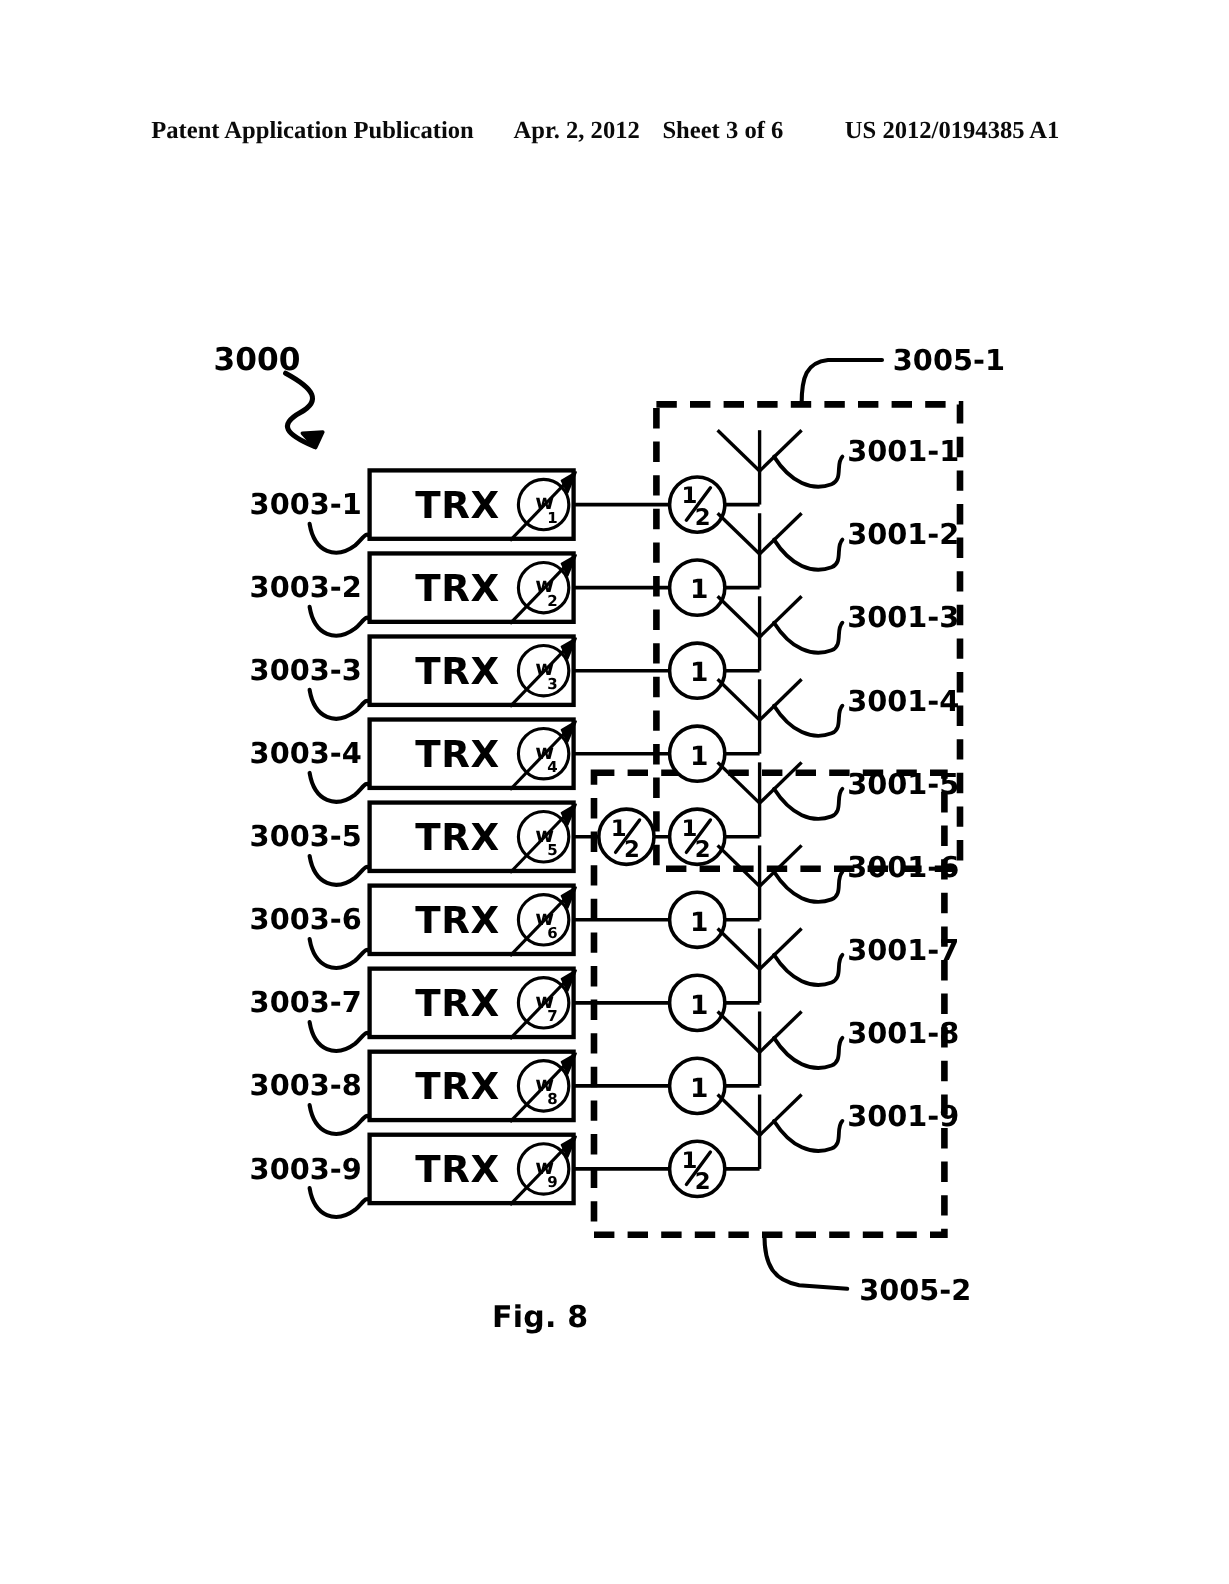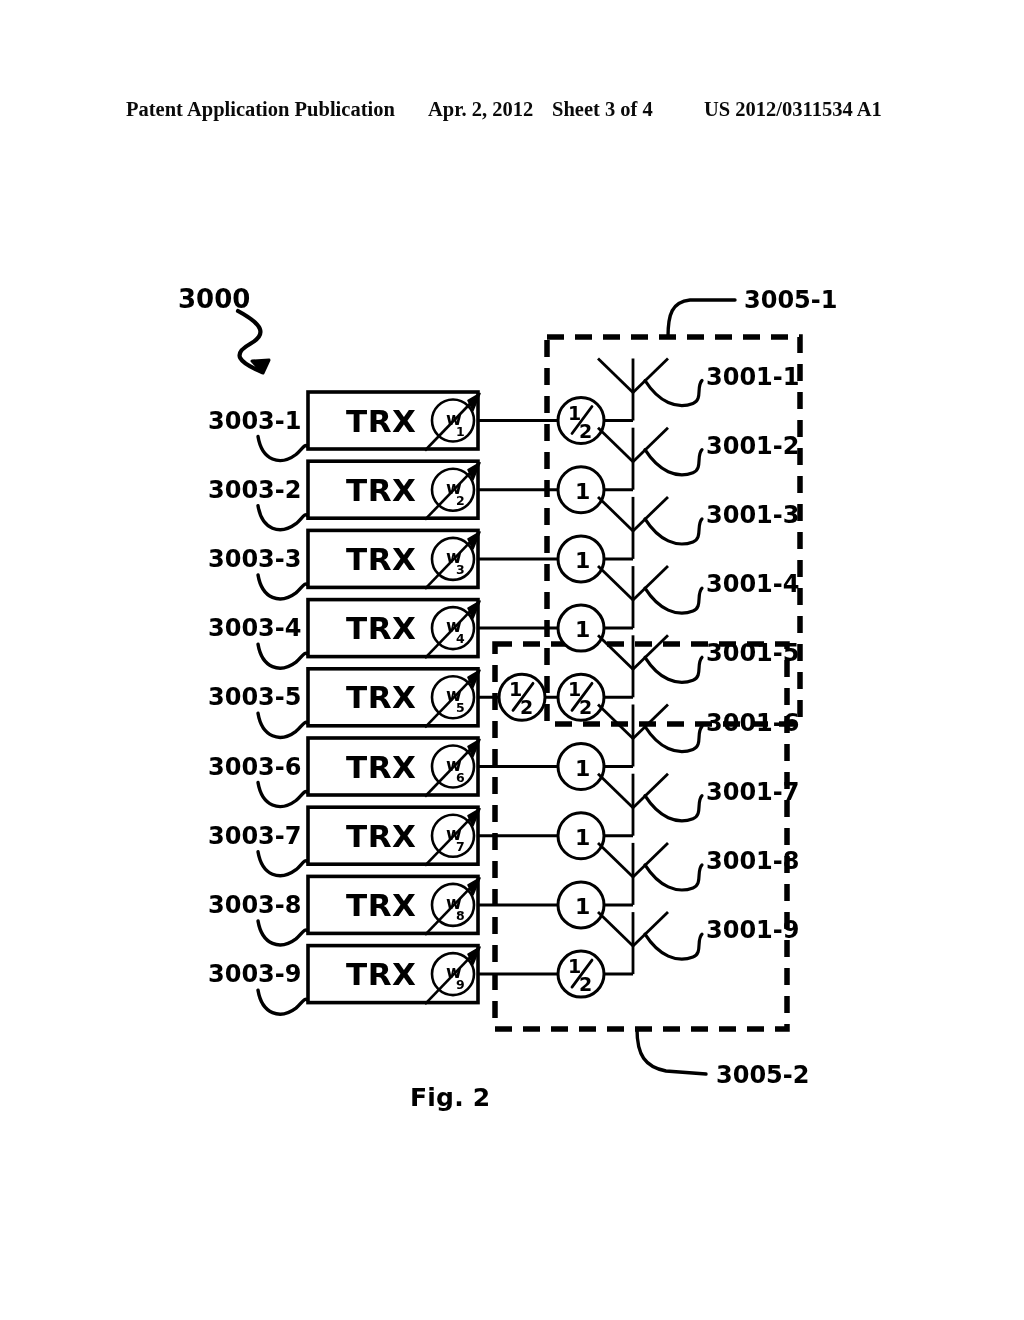--- a/index.html
+++ b/index.html
@@ -41,22 +41,22 @@
   .one{font-size:22px;}
 </style>
 </head>
 <body>
 
 <div id="sheet">
 
   <div class="hdr">
     <span class="hdr-pub">Patent Application Publication</span>
     <span class="hdr-date">Apr. 2, 2012</span>
-    <span class="hdr-sheet">Sheet 3 of 4</span>
-    <span class="hdr-num">US 2012/0311534 A1</span>
+    <span class="hdr-sheet">Sheet 3 of 6</span>
+    <span class="hdr-num">US 2012/0194385 A1</span>
   </div>
 
   <svg id="fig" viewBox="0 0 1024 1320">
 
     <g>
       <rect x="547" y="325" width="253" height="387" fill="none" stroke="#000" stroke-width="5.5" stroke-dasharray="17 11"></rect>
       <path d="M668 325 C 668 302, 672 290, 690 288 L 735 288" fill="none" stroke="#000" stroke-width="3.4" stroke-linecap="round"></path>
       <text class="lbl" x="744" y="296">3005-1</text>
     </g>
 
@@ -307,14 +307,14 @@
             <line x1="633" y1="934.1" x2="598" y2="900.1" stroke="#000" stroke-width="2.8"></line>
             <line x1="633" y1="934.1" x2="668" y2="900.1" stroke="#000" stroke-width="2.8"></line>
           </g>
           <path d="M645 922.1 C 659 944.1, 677 951.1, 693 945.1 C 703 941.1, 696 928.1, 702 922.1" fill="none" stroke="#000" stroke-width="3.2" stroke-linecap="round"></path>
           <text class="lbl" x="706" y="926.1">3001-9</text>
         </g>
       </g>
 
   </svg>
 
-  <div class="figcap">Fig. 2</div>
+  <div class="figcap">Fig. 8</div>
 </div>
 
 </body></html>

